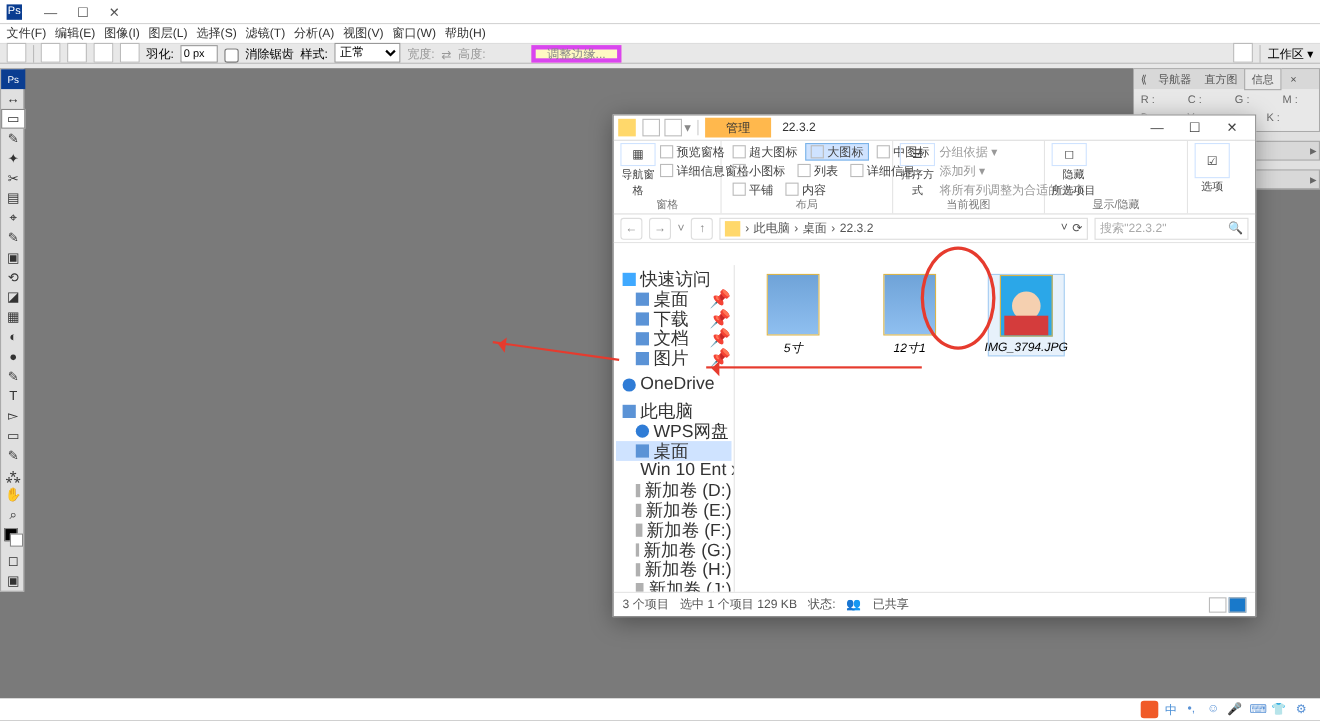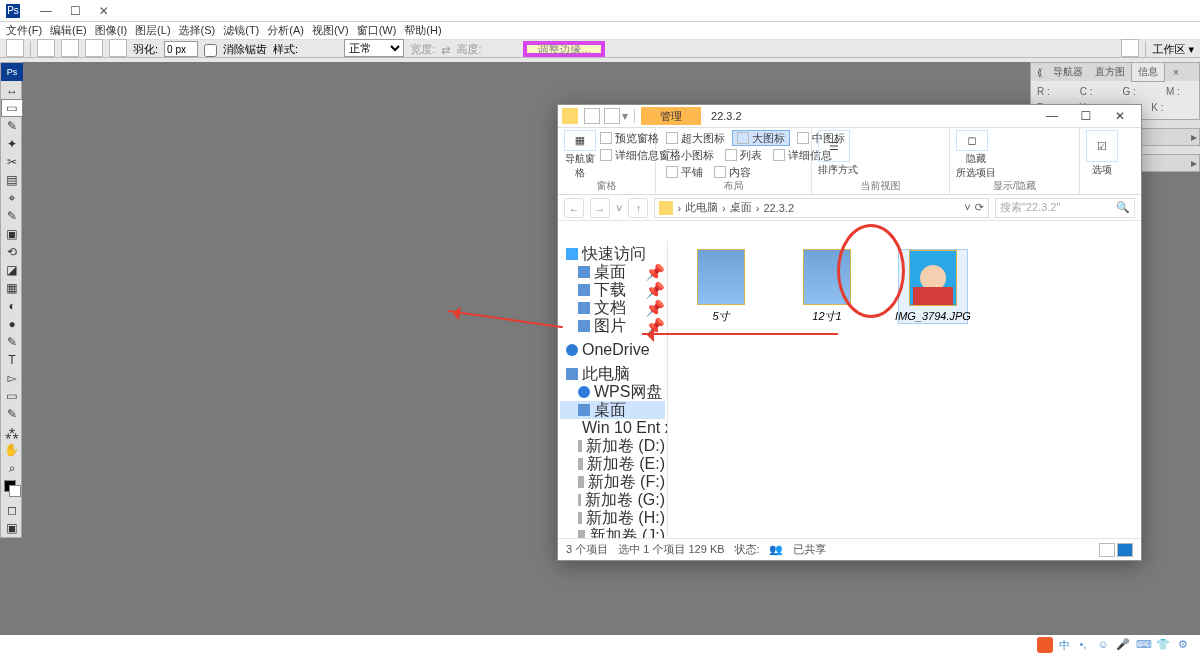--- a/index.html
+++ b/index.html
@@ -9,21 +9,21 @@
   .ps-window { position:absolute; left:0; top:0; width:1200px; height:655px; background:#e8e8e8; }
   .ps-titlebar { height:22px; background:#ffffff; display:flex; align-items:center; border-bottom:1px solid #d0d0d0; }
   .ps-titlebar .ps-ico { width:14px; height:14px; background:#0a3d91; color:#fff; font-size:10px; line-height:14px; text-align:center; margin:0 6px; }
   .ps-titlebar .title { color:#888; font-size:12px; flex:1; }
   .ps-titlebar .sys { display:flex; gap:18px; padding:0 14px; color:#555; }
   .ps-menu { height:18px; background:#fff; display:flex; align-items:center; gap:8px; padding:0 6px; font-size:11px; color:#333; border-bottom:1px solid #ddd; }
   .ps-opts { height:18px; background:#e8e8e8; display:flex; align-items:flex-end; gap:6px; padding:0 6px; font-size:11px; border-bottom:1px solid #bbb; }
   .ps-opts .btn { width:18px; height:18px; border:1px solid #bbb; background:#fff; }
   .ps-opts .sep { width:1px; height:16px; background:#bbb; }
   .ps-opts input[type=text] { width:34px; height:16px; font-size:10px; border:1px solid #999; background:#fff; padding:0 2px; }
-  .ps-opts select { height:18px; font-size:11px; border:1px solid #999; background:#fff; width:60px;margin-left:40px; }
+  .ps-opts select { height:18px; font-size:11px; border:1px solid #999; background:#fff; width:60px; }
   .ps-opts .longbtn { height:16px; padding:0 10px; border:4px solid #d946ef; background:#fef9c3; color:#888; display:inline-flex; align-items:center; }
 
   .ps-body { position:absolute; left:0; right:0; top:62px; bottom:20px; background:#7a7a7a; }
   .ps-toolbox { position:absolute; left:0; top:0; width:22px; background:#e0e0e0; border:1px solid #aaa; }
   .ps-toolbox .tb { width:22px; height:18px; display:flex; align-items:center; justify-content:center; font-size:12px; color:#333; }
   .ps-toolbox .tb.sel { background:#fff; border:1px solid #888; }
   .ps-toolbox .fgbg { height:24px; position:relative; }
   .ps-toolbox .fg { position:absolute; left:3px; top:3px; width:12px; height:12px; background:#000; border:1px solid #888; }
   .ps-toolbox .bg { position:absolute; left:8px; top:8px; width:12px; height:12px; background:#fff; border:1px solid #888; }
 
@@ -297,20 +297,31 @@
               </span>
           </div>
         </div>
         <span class="glabel">布局</span>
       </div>
       <div class="rgroup" style="width:138px">
         <div class="col">
           <div class="bigico">☰</div>
           <div style="font-size:10px;text-align:center">排序方式</div>
         </div>
+        <div class="col" style="color:#999">
+          <div class="row">
+              <span>分组依据 ▾</span>
+            </div>
+          <div class="row">
+              <span>添加列 ▾</span>
+            </div>
+          <div class="row">
+              <span>将所有列调整为合适的大小</span>
+            </div>
+        </div>
         <span class="glabel">当前视图</span>
       </div>
       <div class="rgroup" style="width:130px">
         <div class="col" style="text-align:center">
           <div class="bigico">◻</div>
           <div style="font-size:10px;white-space:pre">隐藏
 所选项目</div>
         </div>
         <span class="glabel">显示/隐藏</span>
       </div>

